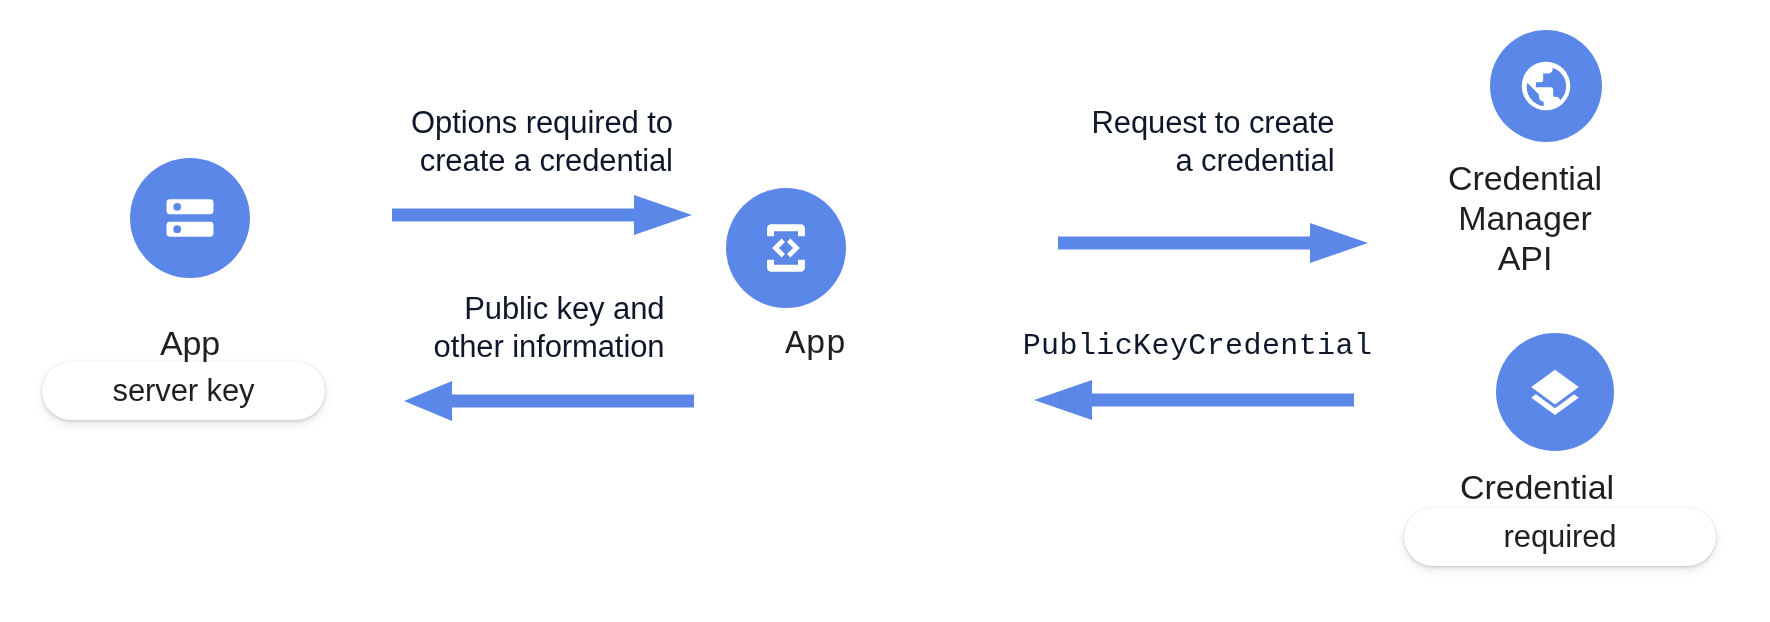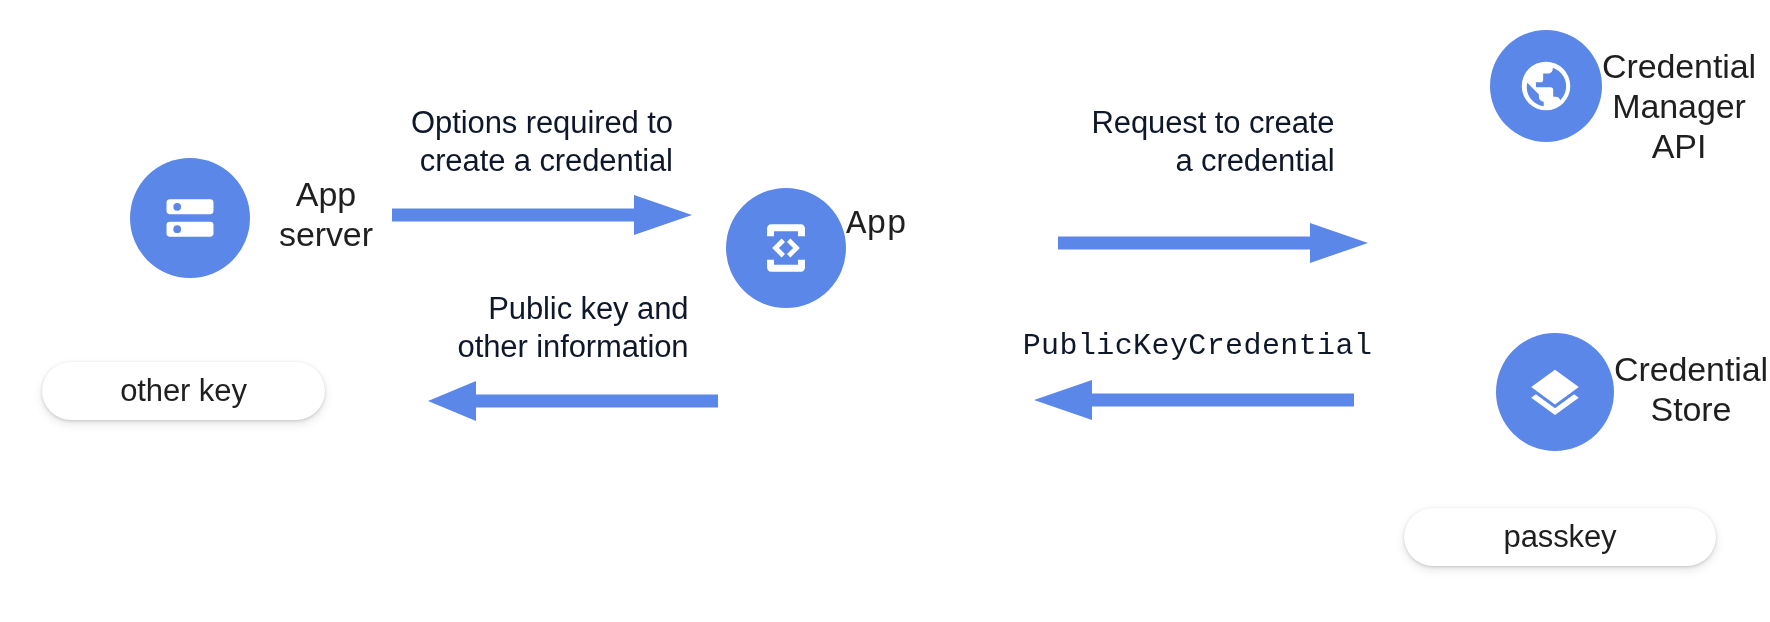--- a/index.html
+++ b/index.html
@@ -19,22 +19,22 @@
     width: 1770px;
     height: 622px;
     background: #ffffff;
     overflow: hidden;
   }
 
   
   .node {
     position: absolute;
     display: flex;
-    flex-direction: row;
-    align-items: flex-start;
+    flex-direction: column;
+    align-items: flex-end;
   }
 
   .icon-circle {
     border-radius: 50%;
     background: #5b87e8;
     display: flex;
     align-items: center;
     justify-content: center;
     flex: none;
   }
@@ -102,21 +102,21 @@
         <rect x="3.2" y="5" width="17.6" height="5.6" rx="1.3" fill="#ffffff"></rect>
         <circle cx="7.2" cy="7.8" r="1.45" fill="#5b87e8"></circle>
         <rect x="3.2" y="13.4" width="17.6" height="5.6" rx="1.3" fill="#ffffff"></rect>
         <circle cx="7.2" cy="16.2" r="1.45" fill="#5b87e8"></circle>
       </svg>
     </div>
     <div class="node-label">App server</div>
   </div>
 
   <div class="pill" style="left:42px; top:362px; width:283px; height:58px;">
-    <span>other key</span>
+    <span>server key</span>
   </div>
 
   <div class="node" style="left:726px; top:188px; width:120px;font-family:Liberation Mono, monospace;">
     <div class="icon-circle" style="width:120px; height:120px;">
       <svg width="64" height="64" viewBox="0 0 24 24" aria-hidden="true">
         <path d="M6.4 3.1h11.2c0.85 0 1.5 0.68 1.5 1.5v3.0h-2.6V5.7H7.5v1.9H4.9v-3.0c0-0.82 0.65-1.5 1.5-1.5z" fill="#ffffff"></path>
         <path d="M4.9 16.4h2.6v1.9h9.0v-1.9h2.6v3.0c0 0.82-0.65 1.5-1.5 1.5H6.4c-0.85 0-1.5-0.68-1.5-1.5v-3.0z" fill="#ffffff"></path>
         <path d="M10.35 8.45 L11.62 9.72 L9.34 12.0 L11.62 14.28 L10.35 15.55 L6.8 12.0 Z" fill="#ffffff"></path>
         <path d="M13.65 8.45 L17.2 12.0 L13.65 15.55 L12.38 14.28 L14.66 12.0 L12.38 9.72 Z" fill="#ffffff"></path>
       </svg>
@@ -138,35 +138,35 @@
     <div class="icon-circle" style="width:118px; height:118px;">
       <svg width="62" height="62" viewBox="0 0 24 24" aria-hidden="true">
         <path d="M12 3.4 L21.2 10.1 L12 16.8 L2.8 10.1 Z" fill="#ffffff"></path>
         <path d="M4.6 12.85 L2.8 14.2 L12 20.9 L21.2 14.2 L19.4 12.85 L12 18.25 Z" fill="#ffffff"></path>
       </svg>
     </div>
     <div class="node-label">Credential Store</div>
   </div>
 
   <div class="pill" style="left:1404px; top:508px; width:312px; height:58px;">
-    <span>passkey</span>
+    <span>required</span>
   </div>
 
   <div class="flow" style="left:392px; top:104px; width:300px;">
     <div class="flow-label">Options required to
 create a credential</div>
     <div class="arrow">
       <svg width="300" height="42" viewBox="0 0 300 42" aria-hidden="true">
         <rect x="0" y="14.5" width="252" height="13" fill="#5b87e8"></rect>
         <path d="M242 1 L300 21 L242 41 Z" fill="#5b87e8"></path>
       </svg>
     </div>
   </div>
 
-  <div class="flow" style="left:428px; top:290px; width:290px;">
+  <div class="flow" style="left:404px; top:290px; width:290px;">
     <div class="flow-label">Public key and
 other information</div>
     <div class="arrow">
       <svg width="290" height="42" viewBox="0 0 290 42" aria-hidden="true">
         <rect x="38" y="14.5" width="252" height="13" fill="#5b87e8"></rect>
         <path d="M48 1 L48 41 L0 21 Z" fill="#5b87e8"></path>
       </svg>
     </div>
   </div>
 

